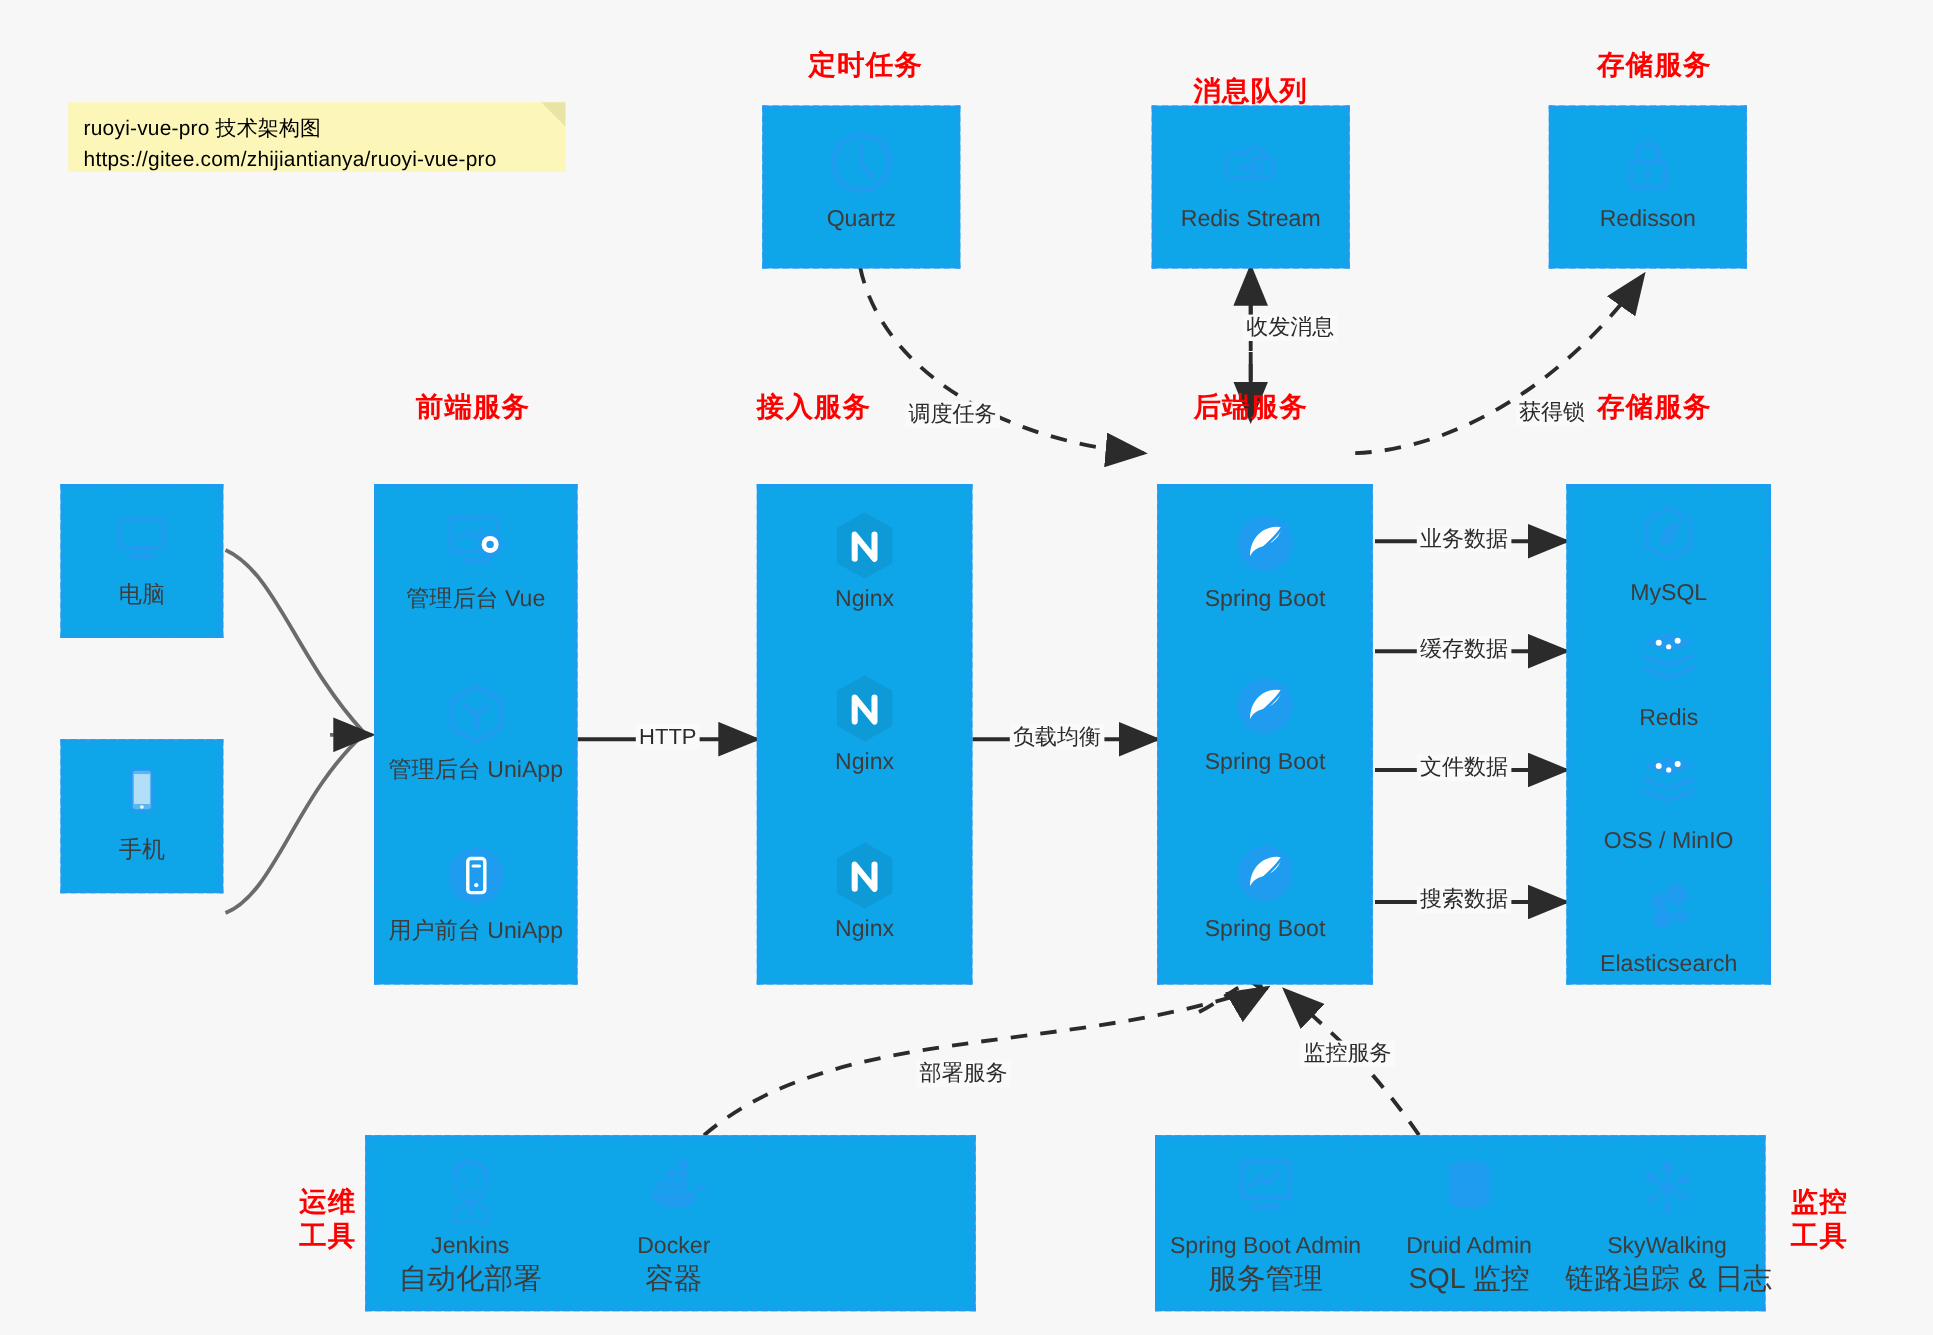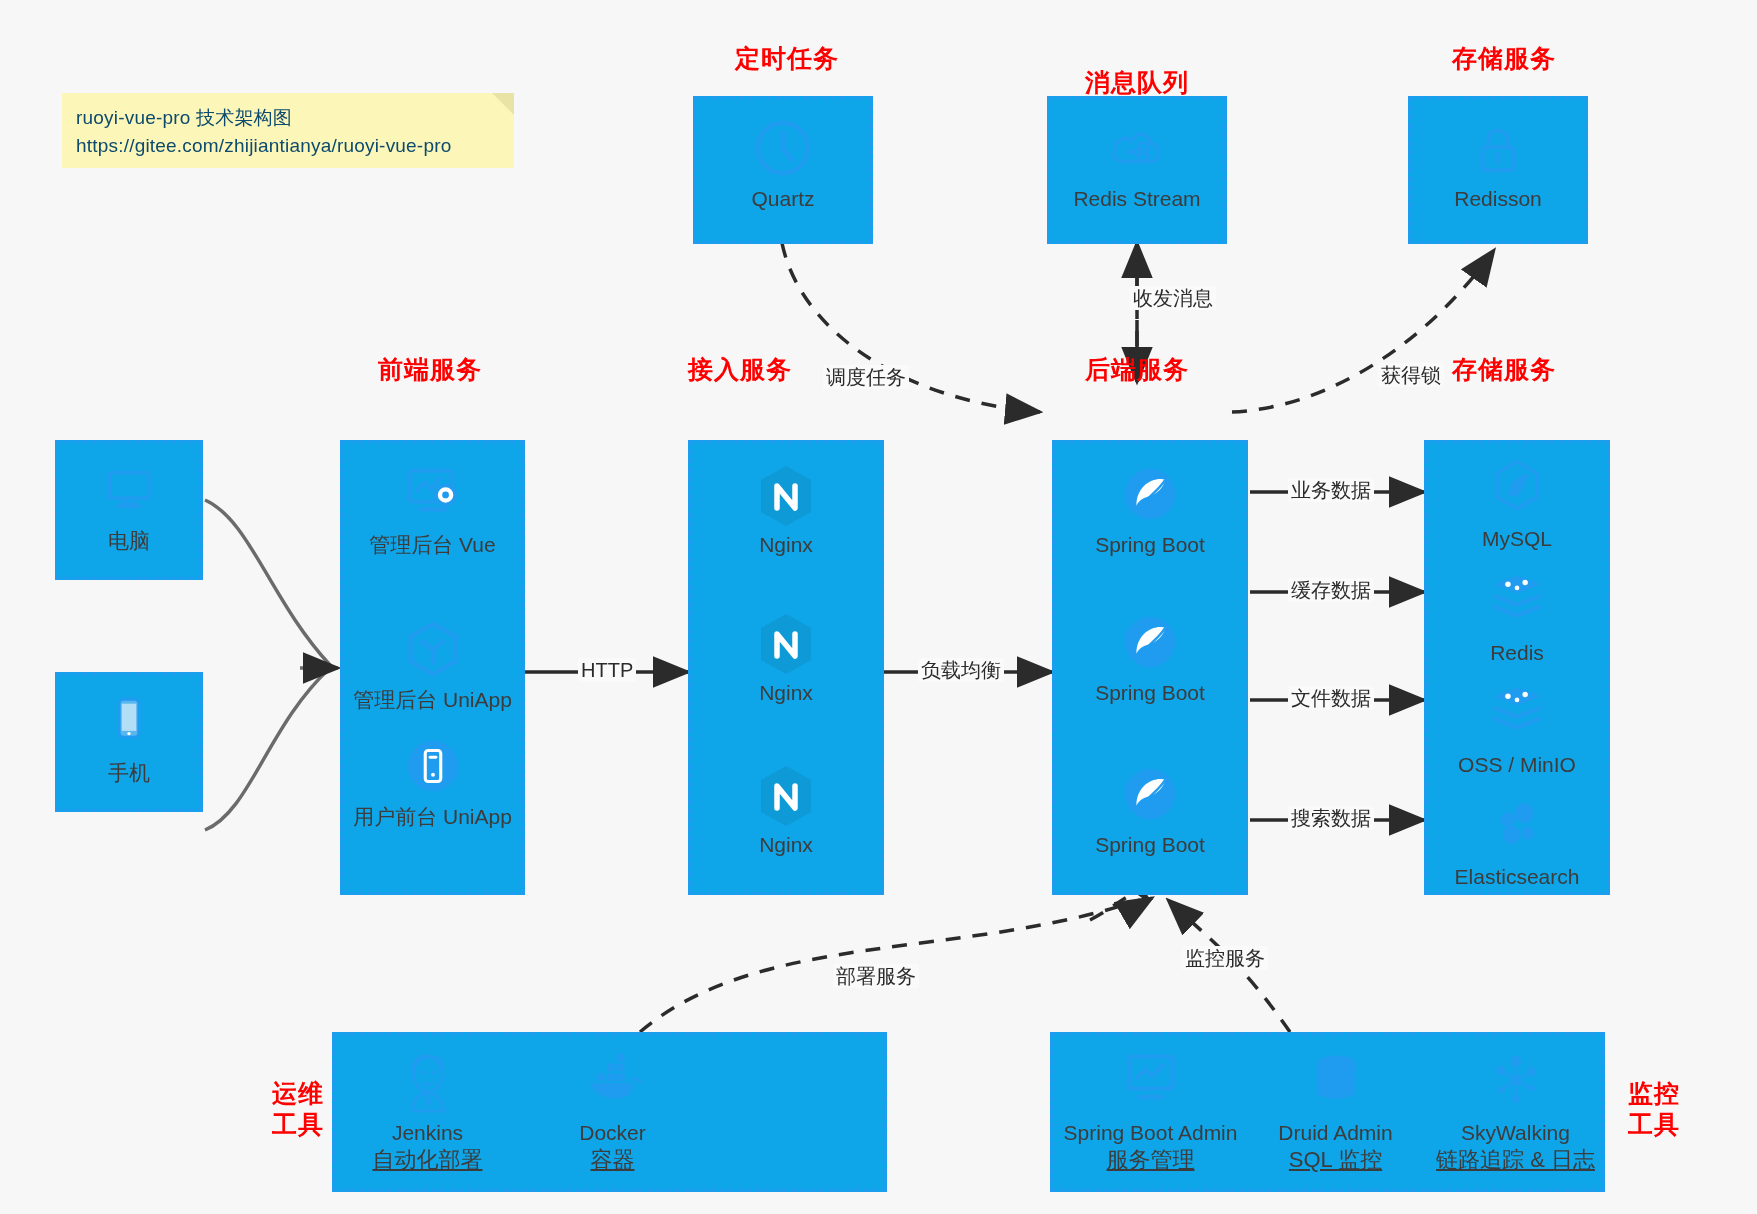--- a/index.html
+++ b/index.html
@@ -11,26 +11,26 @@
     position: relative;
     font-family: "Liberation Sans", "DejaVu Sans", sans-serif;
     overflow: hidden;
   }
   #canvas { position: absolute; inset: 0; }
 
   
   .sticky {
     position: absolute;
     left: 62px; top: 93px;
-    width: 452px; height: 75px;
+    width: 452px; height: 63px;
     background: #fcf6b8;
     box-sizing: border-box;
     padding: 11px 14px 0 14px;
     font-size: 19px;
-    color: #0c4a6e;
+    color: #000000;
     line-height: 1.45;
     letter-spacing: .2px;
   }
   .sticky .fold {
     position: absolute; right: 0; top: 0;
     width: 0; height: 0;
     border-left: 22px solid transparent;
     border-top: 22px solid #e8e4a6;
   }
   .sticky div { white-space: nowrap; }
@@ -69,25 +69,24 @@
   }
   .node .lbl {
     display: block;
     font-size: 21px;
     color: #3c3c3c;
     line-height: 1.3;
     white-space: nowrap;
   }
   .node .sub {
     display: block;
-    font-size: 22px;
+    font-size: 26px;
     color: #3c3c3c;
     line-height: 1.3;
     white-space: nowrap;
-    text-decoration: underline;
   }
 
   
   .edge-lbl {
     position: absolute;
     font-size: 20px;
     color: #2b2b2b;
     background: #fafafa;
     padding: 0 3px;
     white-space: nowrap;
@@ -234,21 +233,21 @@
     </div>
     <div class="node" style="top:175px;">
       <span class="ico">
         <svg width="62" height="62" viewBox="0 0 64 64">
           <path d="M32 6 L55 19 V45 L32 58 L9 45 V19 Z" fill="none" stroke="#1f9cf0" stroke-width="4.5"></path>
           <path d="M21 24 L32 33 L43 24 M32 33 V46" fill="none" stroke="#1f9cf0" stroke-width="4.5" stroke-linecap="round"></path>
         </svg>
       </span>
       <span class="lbl">管理后台 UniApp</span>
     </div>
-    <div class="node" style="top:292px;">
+    <div class="node" style="top:322px;">
       <span class="ico">
         <svg width="62" height="62" viewBox="0 0 64 64">
           <circle cx="32" cy="32" r="26" fill="#1f9cf0"></circle>
           <rect x="24" y="16" width="16" height="32" rx="3" fill="none" stroke="#ffffff" stroke-width="3.2"></rect>
           <path d="M29 23 H35" stroke="#ffffff" stroke-width="3" stroke-linecap="round"></path>
           <circle cx="32" cy="41" r="2" fill="#ffffff"></circle>
         </svg>
       </span>
       <span class="lbl">用户前台 UniApp</span>
     </div>

